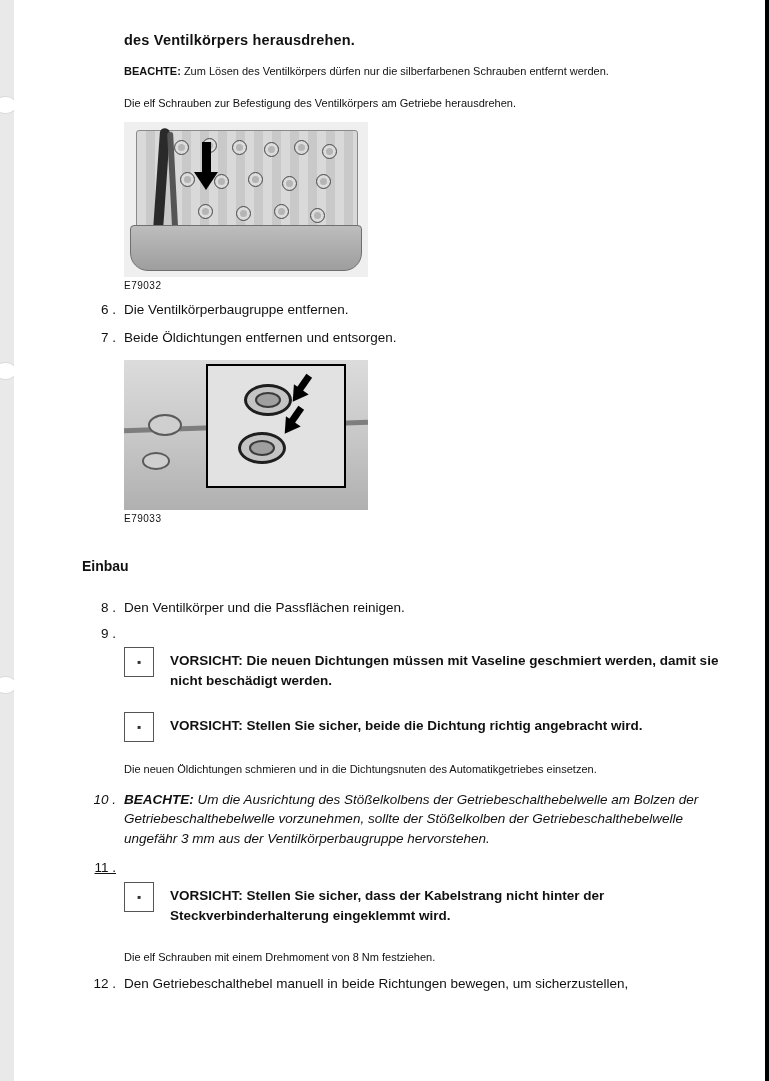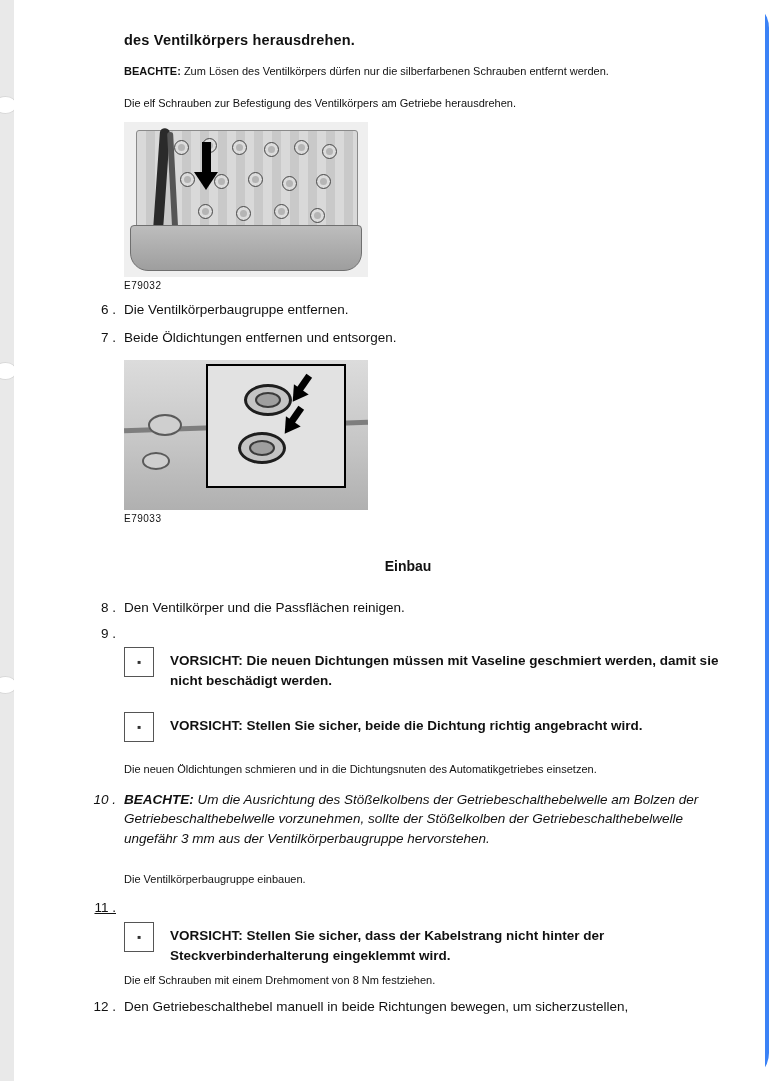--- a/index.html
+++ b/index.html
@@ -13,22 +13,21 @@
     position: relative;
     font-family: "Liberation Sans", sans-serif;
     color: #111;
     overflow: hidden;
   }
 
   
   .page {
     position: absolute;
     inset: 0;
-    background: #3b82f6;
-    border-radius: 28px;
+    background: #000000;
   }
   .page-inner {
     position: absolute;
     left: 14px;
     top: 0;
     right: 4px;
     bottom: 0;
     background: #ffffff;
   }
   .left-margin {
@@ -143,21 +142,20 @@
     font-weight: bold;
     font-size: 13.5px;
     line-height: 1.5;
     padding-top: 6px;
   }
 
   .section-title {
     font-weight: bold;
     font-size: 14px;
     margin: 34px 0 0 8px;
-    text-align: center;
   }
 
   
   .fig1-art {
     width: 244px;
     height: 155px;
     position: relative;
     background: #efefef;
     overflow: hidden;
   }
@@ -369,37 +367,36 @@
 
       <div class="para" style="margin-top:20px;">Die neuen Öldichtungen schmieren und in die Dichtungsnuten des Automatikgetriebes einsetzen.</div>
 
       <div class="step" style="margin-top:12px;font-style:italic;">
         <div class="num">10 .</div>
         <div class="txt">
           <b>BEACHTE:</b><span> Um die Ausrichtung des Stößelkolbens der Getriebeschalthebelwelle am Bolzen der Getriebeschalthebelwelle vorzunehmen, sollte der Stößelkolben der Getriebeschalthebelwelle ungefähr 3 mm aus der Ventilkörperbaugruppe hervorstehen.</span>
         </div>
       </div>
 
-      <div class="para" style="margin-top:24px;">Die Ventilkörperbaugruppe einbauen.</div>
 
       <div class="step" style="margin-top:10px;text-decoration:underline;">
         <div class="num">11 .</div>
         <div class="txt"></div>
       </div>
 
       <div class="caution-block" style="margin-top:2px;">
         <div class="caution-row">
           <div class="icon-wrap">
             <span class="broken-img">▪</span>
           </div>
           <div class="caution-text">VORSICHT: Stellen Sie sicher, dass der Kabelstrang nicht hinter der Steckverbinderhalterung eingeklemmt wird.</div>
         </div>
       </div>
 
-      <div class="para" style="margin-top:7px;">Die elf Schrauben mit einem Drehmoment von 8 Nm festziehen.</div>
+      <div class="para" style="margin-top:24px;">Die elf Schrauben mit einem Drehmoment von 8 Nm festziehen.</div>
 
       <div class="step" style="margin-top:8px;">
         <div class="num">12 .</div>
         <div class="txt">Den Getriebeschalthebel manuell in beide Richtungen bewegen, um sicherzustellen,</div>
       </div>
 
     </div>
   </div>
 </div>
 

